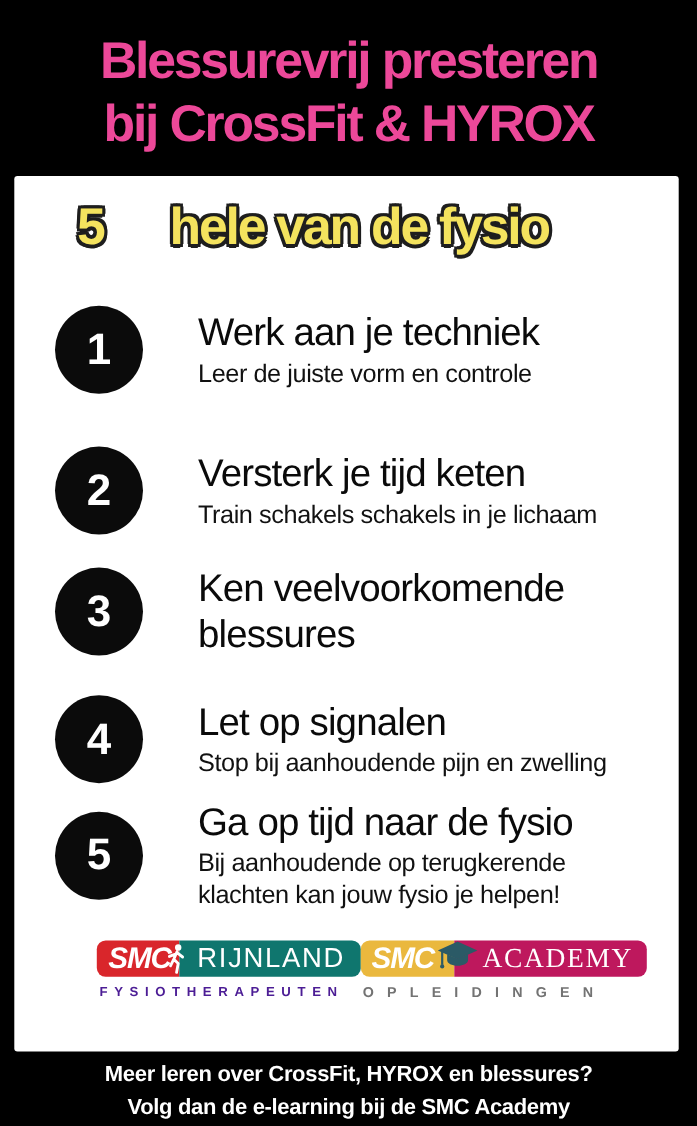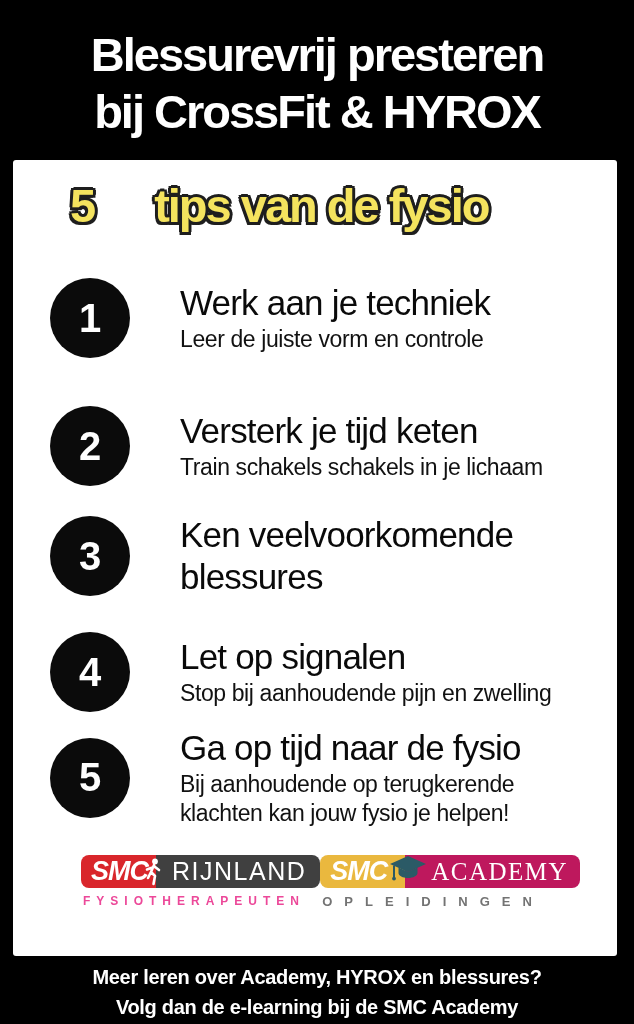--- a/index.html
+++ b/index.html
@@ -11,21 +11,21 @@
     overflow:hidden;
   }
   .poster{position:absolute;inset:0;}
 
   
   .header{
     padding-top:26px;
     text-align:center;
   }
   .header .line{
-    color:#ffffff;
+    color:#ec4899;
     font-size:47px;
     font-weight:800;
     letter-spacing:-2px;
     line-height:57px;
     white-space:nowrap;
   }
 
   
   .panel{
     position:absolute;
@@ -93,21 +93,21 @@
   }
   .tip-1{margin-top:40px;}
   .tip-2{margin-top:48px;}
   .tip-3{margin-top:28px;}
   .tip-4{margin-top:34px;}
   .tip-5{margin-top:15px;}
 
   
   .logos{
     display:flex;
-    justify-content:flex-start;
+    justify-content:center;
     align-items:flex-start;
     margin-top:27px;
     padding:0 22px 0 24px;
     margin-left:44px;
   }
   .logo{display:flex;flex-direction:column;}
   .logo-boxes{display:flex;height:33px;position:relative;}
   .logo-brand{
     color:#fff;
     font-size:27px;
@@ -121,30 +121,30 @@
   .logo-name{
     color:#fff;
     font-size:25px;
     font-weight:300;
     display:flex;align-items:center;
     border-radius:0 8px 8px 0;
     letter-spacing:1.5px;
     white-space:nowrap;
   }
   .rijnland .logo-brand{background:#D9262B;}
-  .rijnland .logo-name{background:#404040;padding:0 14px 0 16px;}
+  .rijnland .logo-name{background:#0f766e;padding:0 14px 0 16px;}
   .academy .logo-brand{background:#EAB83E;padding-right:18px;}
   .academy .logo-name{background:#be185d;padding:0 12px 0 26px;font-family:Liberation Serif, serif;}
   .logo-tagline{
     margin-top:6px;
     font-size:12px;
     font-weight:700;
     white-space:nowrap;
   }
-  .rijnland .logo-tagline{color:#ec4899;letter-spacing:6px;padding-left:2px;}
+  .rijnland .logo-tagline{color:#4c1d95;letter-spacing:6px;padding-left:2px;}
   .academy .logo-tagline{color:#737373;font-size:13px;letter-spacing:12px;padding-left:2px;}
   .logo-icon{
     position:absolute;
     top:50%;
     transform:translate(-50%,-50%);
     pointer-events:none;
     line-height:0;
   }
   .rijnland .logo-icon{left:72px;}
   .academy .logo-icon{left:88px;top:46%;}
@@ -172,21 +172,21 @@
 
   <div class="header">
     <div class="line">Blessurevrij presteren</div>
     <div class="line">bij CrossFit &amp; HYROX</div>
   </div>
 
   <div class="panel">
 
     <div class="panel-heading">
       <span class="outlined heading-number">5</span>
-      <span class="outlined">tips van de fysio</span>
+      <span class="outlined">hele van de fysio</span>
     </div>
 
     <div class="tip tip-1">
       <div class="tip-circle">1</div>
       <div class="tip-text">
         <div class="tip-title">Werk aan je techniek</div>
         <div class="tip-desc">Leer de juiste vorm en controle</div>
       </div>
     </div>
 
@@ -250,17 +250,17 @@
             </svg>
           </span>
         </div>
         <div class="logo-tagline">OPLEIDINGEN</div>
       </div>
 
     </div>
   </div>
 
   <div class="footer">
-    <div class="line">Meer leren over Academy, HYROX en blessures?</div>
+    <div class="line">Meer leren over CrossFit, HYROX en blessures?</div>
     <div class="line">Volg dan de e-learning bij de SMC Academy</div>
   </div>
 
 </div>
 
 </body></html>

